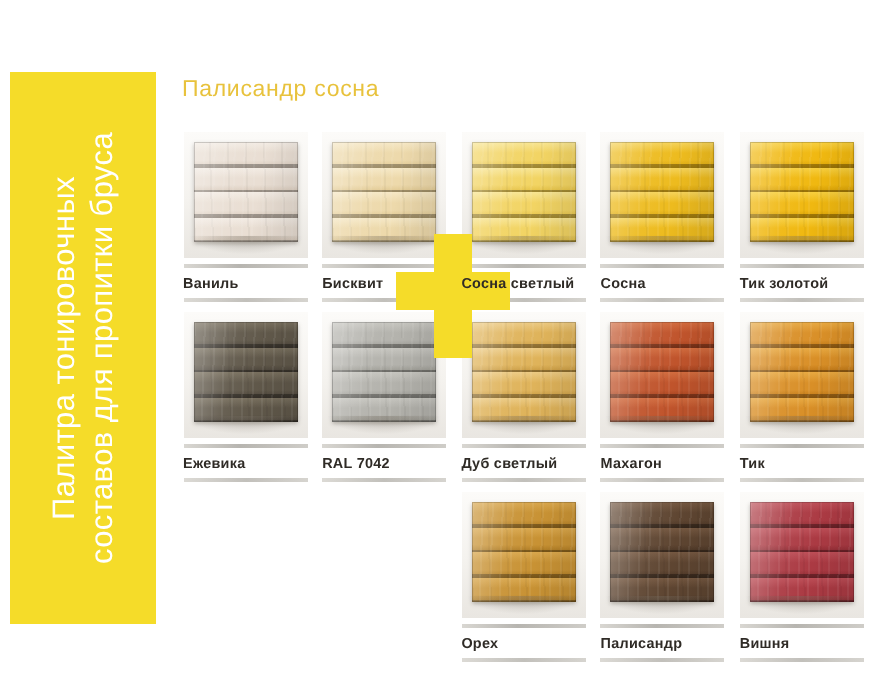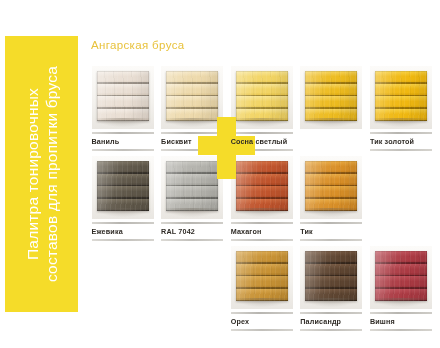--- a/index.html
+++ b/index.html
@@ -171,21 +171,21 @@
 </head>
 <body>
 
 <div id="banner">
   <div id="banner-text">
     <span>Палитра тонировочных</span>
     <span>составов для пропитки бруса</span>
   </div>
 </div>
 
-<div id="page-title">Ангарская бруса</div>
+<div id="page-title">Палисандр сосна</div>
 
 <div id="cross">
   <div class="v"></div>
   <div class="h"></div>
 </div>
 
 <div id="grid">
     <div class="row">
       <div class="cell">
         <div class="photo">
@@ -254,20 +254,25 @@
             <div class="plank" style="background: linear-gradient(rgb(245, 211, 91) 0%, rgb(237, 187, 30) 42%, rgb(237, 187, 30) 70%, rgb(216, 165, 17) 100%);"></div>
             <div class="plank" style="background: linear-gradient(rgb(245, 211, 91) 0%, rgb(237, 187, 30) 42%, rgb(237, 187, 30) 70%, rgb(216, 165, 17) 100%);"></div>
             <div class="plank" style="background: linear-gradient(rgb(245, 211, 91) 0%, rgb(237, 187, 30) 42%, rgb(237, 187, 30) 70%, rgb(216, 165, 17) 100%);"></div>
             <div class="plank" style="background: linear-gradient(rgb(245, 211, 91) 0%, rgb(237, 187, 30) 42%, rgb(237, 187, 30) 70%, rgb(216, 165, 17) 100%);"></div>
             <div class="grain"></div>
             <div class="gloss"></div>
             <div class="edge"></div>
           </div>
           <div class="shadowcast"></div>
         </div>
+        <div class="capwrap">
+          <div class="rule"></div>
+          <div class="caption">Сосна</div>
+          <div class="rule bottom"></div>
+        </div>
       </div>
       <div class="cell">
         <div class="photo">
           <div class="paper"></div>
           <div class="boards" style="background: rgb(126, 92, 5);">
             <div class="plank" style="background: linear-gradient(rgb(247, 207, 63) 0%, rgb(240, 184, 16) 42%, rgb(240, 184, 16) 70%, rgb(215, 159, 5) 100%);"></div>
             <div class="plank" style="background: linear-gradient(rgb(247, 207, 63) 0%, rgb(240, 184, 16) 42%, rgb(240, 184, 16) 70%, rgb(215, 159, 5) 100%);"></div>
             <div class="plank" style="background: linear-gradient(rgb(247, 207, 63) 0%, rgb(240, 184, 16) 42%, rgb(240, 184, 16) 70%, rgb(215, 159, 5) 100%);"></div>
             <div class="plank" style="background: linear-gradient(rgb(247, 207, 63) 0%, rgb(240, 184, 16) 42%, rgb(240, 184, 16) 70%, rgb(215, 159, 5) 100%);"></div>
             <div class="grain"></div>
@@ -320,20 +325,40 @@
         </div>
         <div class="capwrap">
           <div class="rule"></div>
           <div class="caption">RAL 7042</div>
           <div class="rule bottom"></div>
         </div>
       </div>
       <div class="cell">
         <div class="photo">
           <div class="paper"></div>
+          <div class="boards" style="background: rgb(154, 116, 43);">
+            <div class="plank" style="background: linear-gradient(rgb(236, 202, 131) 0%, rgb(223, 179, 90) 42%, rgb(223, 179, 90) 70%, rgb(198, 152, 63) 100%);"></div>
+            <div class="plank" style="background: linear-gradient(rgb(236, 202, 131) 0%, rgb(223, 179, 90) 42%, rgb(223, 179, 90) 70%, rgb(198, 152, 63) 100%);"></div>
+            <div class="plank" style="background: linear-gradient(rgb(236, 202, 131) 0%, rgb(223, 179, 90) 42%, rgb(223, 179, 90) 70%, rgb(198, 152, 63) 100%);"></div>
+            <div class="plank" style="background: linear-gradient(rgb(236, 202, 131) 0%, rgb(223, 179, 90) 42%, rgb(223, 179, 90) 70%, rgb(198, 152, 63) 100%);"></div>
+            <div class="grain"></div>
+            <div class="gloss"></div>
+            <div class="edge"></div>
+          </div>
+          <div class="shadowcast"></div>
+        </div>
+        <div class="capwrap">
+          <div class="rule"></div>
+          <div class="caption">Дуб светлый</div>
+          <div class="rule bottom"></div>
+        </div>
+      </div>
+      <div class="cell">
+        <div class="photo">
+          <div class="paper"></div>
           <div class="boards" style="background: rgb(111, 42, 18);">
             <div class="plank" style="background: linear-gradient(rgb(210, 108, 63) 0%, rgb(192, 84, 44) 42%, rgb(192, 84, 44) 70%, rgb(162, 65, 30) 100%);"></div>
             <div class="plank" style="background: linear-gradient(rgb(210, 108, 63) 0%, rgb(192, 84, 44) 42%, rgb(192, 84, 44) 70%, rgb(162, 65, 30) 100%);"></div>
             <div class="plank" style="background: linear-gradient(rgb(210, 108, 63) 0%, rgb(192, 84, 44) 42%, rgb(192, 84, 44) 70%, rgb(162, 65, 30) 100%);"></div>
             <div class="plank" style="background: linear-gradient(rgb(210, 108, 63) 0%, rgb(192, 84, 44) 42%, rgb(192, 84, 44) 70%, rgb(162, 65, 30) 100%);"></div>
             <div class="grain"></div>
             <div class="gloss"></div>
             <div class="edge"></div>
           </div>
           <div class="shadowcast"></div>

